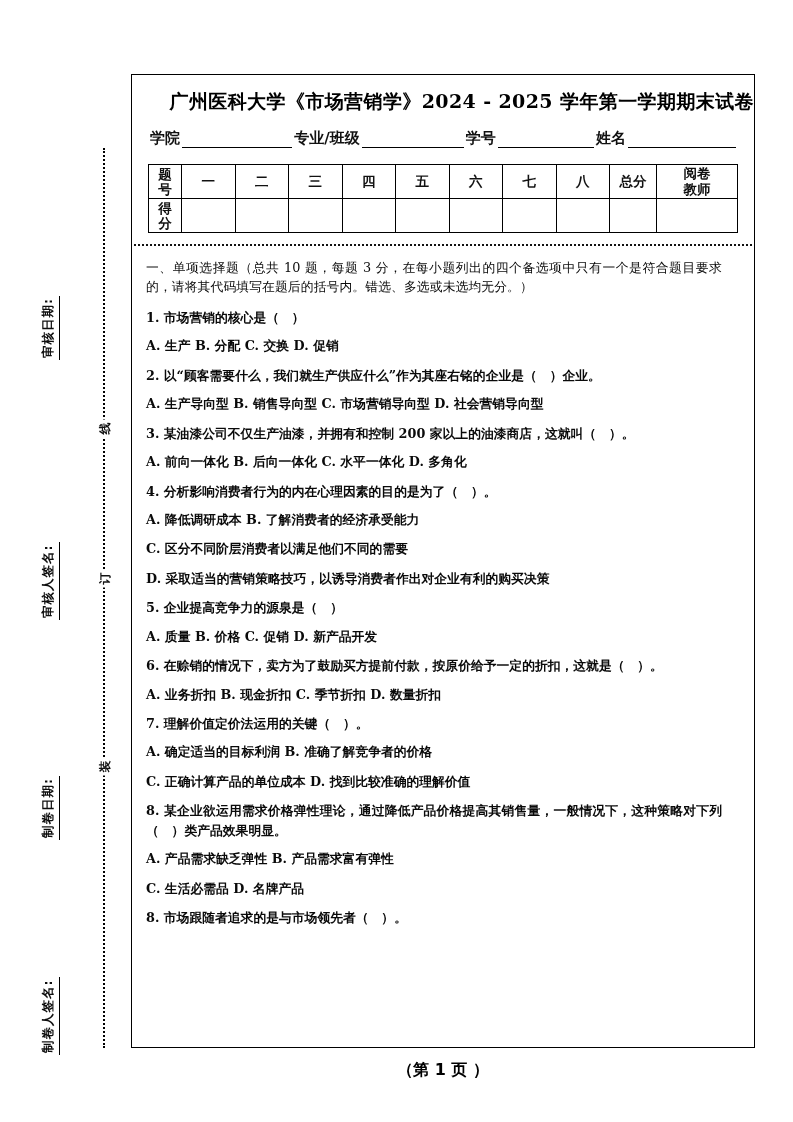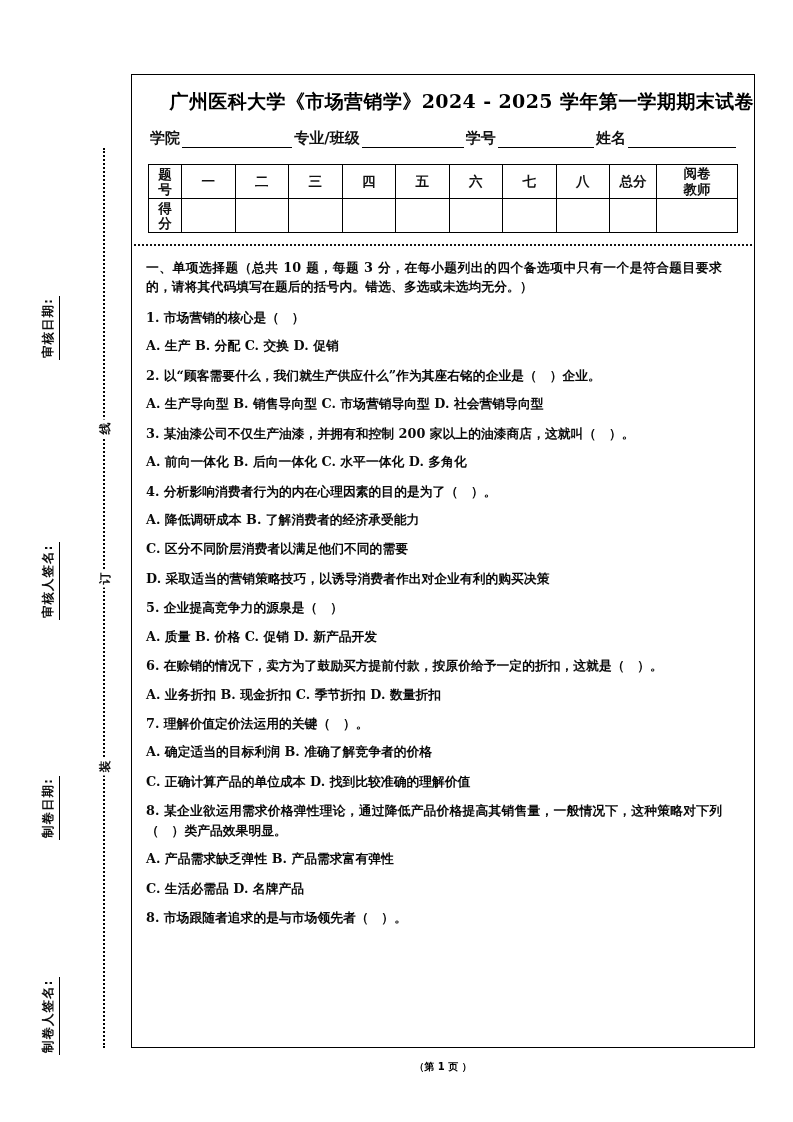--- a/index.html
+++ b/index.html
@@ -148,42 +148,42 @@
   #question-body {
     margin: 12px 16px 0 14px;
     font-family: "DejaVu Serif", "Liberation Serif", serif;
     font-size: 12.8px;
     line-height: 1.52;
     color: #0a0a0a;
   }
   .instruction {
     margin: 0 16px 11px 0;
     text-align: justify;
-    font-weight: 700;
+    font-weight: 400;
     letter-spacing: 0.1px;
   }
   .q-stem {
     margin: 0 16px 9px 0;
     text-align: justify;
     font-weight: 700;
   }
   .q-options {
     margin: 0 0 10px 0;
     font-weight: 700;
   }
 
   
   #page-footer {
     position: absolute;
     left: 131px;
     top: 1060px;
     width: 624px;
     text-align: center;
     font-family: "DejaVu Sans", "Liberation Sans", sans-serif;
-    font-size: 10px;
+    font-size: 16px;
     font-weight: 700;
     color: #000;
   }
 </style>
 </head>
 <body>
 
 <div id="left-margin">
   <div class="vlabel" style="left:40px; top:360px;">审核日期:</div>
   <div class="vlabel" style="left:40px; top:620px;">审核人签名:</div>

